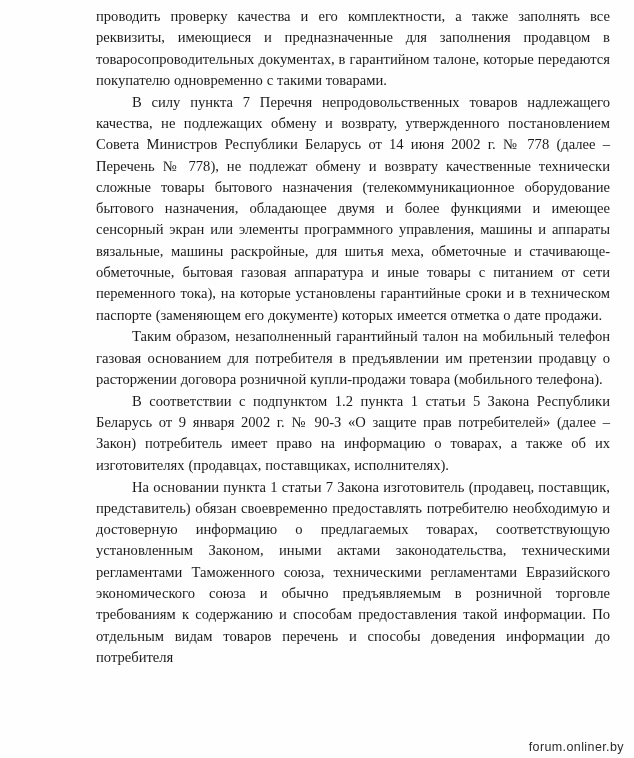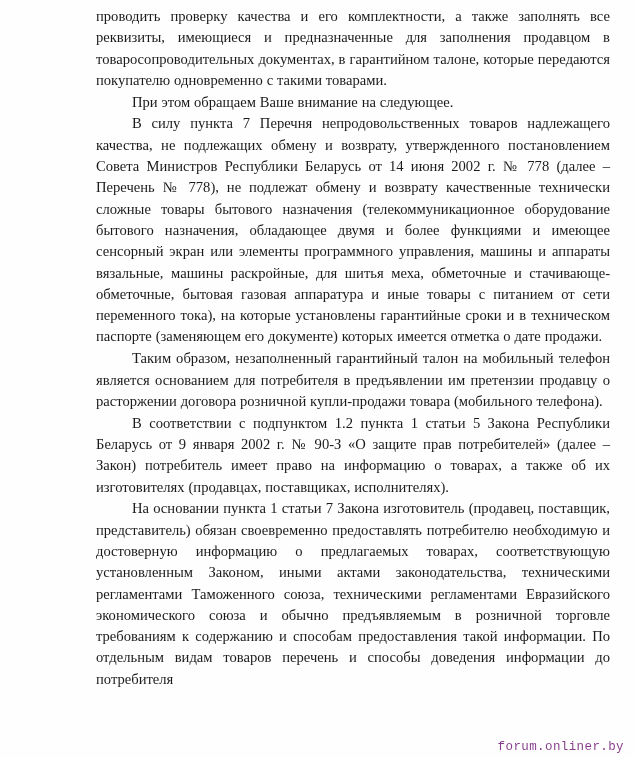--- a/index.html
+++ b/index.html
@@ -32,34 +32,33 @@
     word-spacing: 0.2px;
     hyphens: none;
   }
   .doc-body p.indent {
     text-indent: 36px;
   }
   .watermark {
     position: absolute;
     right: 10px;
     bottom: 4px;
-    font-family: Liberation Mono, monospace;
+    font-family: Liberation Sans, sans-serif;
     font-size: 12.5px;
-    color: #701a75;
+    color: #000000;
     letter-spacing: 0.4px;
     opacity: 0.85;
     user-select: none;
   }
 </style>
 </head>
 <body>
 
 <div class="page">
   <div class="doc-body">
     <p>проводить проверку качества и его комплектности, а также заполнять все реквизиты, имеющиеся и предназначенные для заполнения продавцом в товаросопроводительных документах, в гарантийном талоне, которые передаются покупателю одновременно с такими товарами.</p>
-    <p class="indent">При этом обращаем Ваше внимание на следующее.</p>
     <p class="indent">В силу пункта 7 Перечня непродовольственных товаров надлежащего качества, не подлежащих обмену и возврату, утвержденного постановлением Совета Министров Республики Беларусь от 14 июня 2002 г. № 778 (далее – Перечень № 778), не подлежат обмену и возврату качественные технически сложные товары бытового назначения (телекоммуникационное оборудование бытового назначения, обладающее двумя и более функциями и имеющее сенсорный экран или элементы программного управления, машины и аппараты вязальные, машины раскройные, для шитья меха, обметочные и стачивающе-обметочные, бытовая газовая аппаратура и иные товары с питанием от сети переменного тока), на которые установлены гарантийные сроки и в техническом паспорте (заменяющем его документе) которых имеется отметка о дате продажи.</p>
-    <p class="indent">Таким образом, незаполненный гарантийный талон на мобильный телефон является основанием для потребителя в предъявлении им претензии продавцу о расторжении договора розничной купли-продажи товара (мобильного телефона).</p>
+    <p class="indent">Таким образом, незаполненный гарантийный талон на мобильный телефон газовая основанием для потребителя в предъявлении им претензии продавцу о расторжении договора розничной купли-продажи товара (мобильного телефона).</p>
     <p class="indent">В соответствии с подпунктом 1.2 пункта 1 статьи 5 Закона Республики Беларусь от 9 января 2002 г. № 90-З «О защите прав потребителей» (далее – Закон) потребитель имеет право на информацию о товарах, а также об их изготовителях (продавцах, поставщиках, исполнителях).</p>
     <p class="indent">На основании пункта 1 статьи 7 Закона изготовитель (продавец, поставщик, представитель) обязан своевременно предоставлять потребителю необходимую и достоверную информацию о предлагаемых товарах, соответствующую установленным Законом, иными актами законодательства, техническими регламентами Таможенного союза, техническими регламентами Евразийского экономического союза и обычно предъявляемым в розничной торговле требованиям к содержанию и способам предоставления такой информации. По отдельным видам товаров перечень и способы доведения информации до потребителя</p>
   </div>
   <div class="watermark">forum.onliner.by</div>
 </div>
 
 </body></html>

